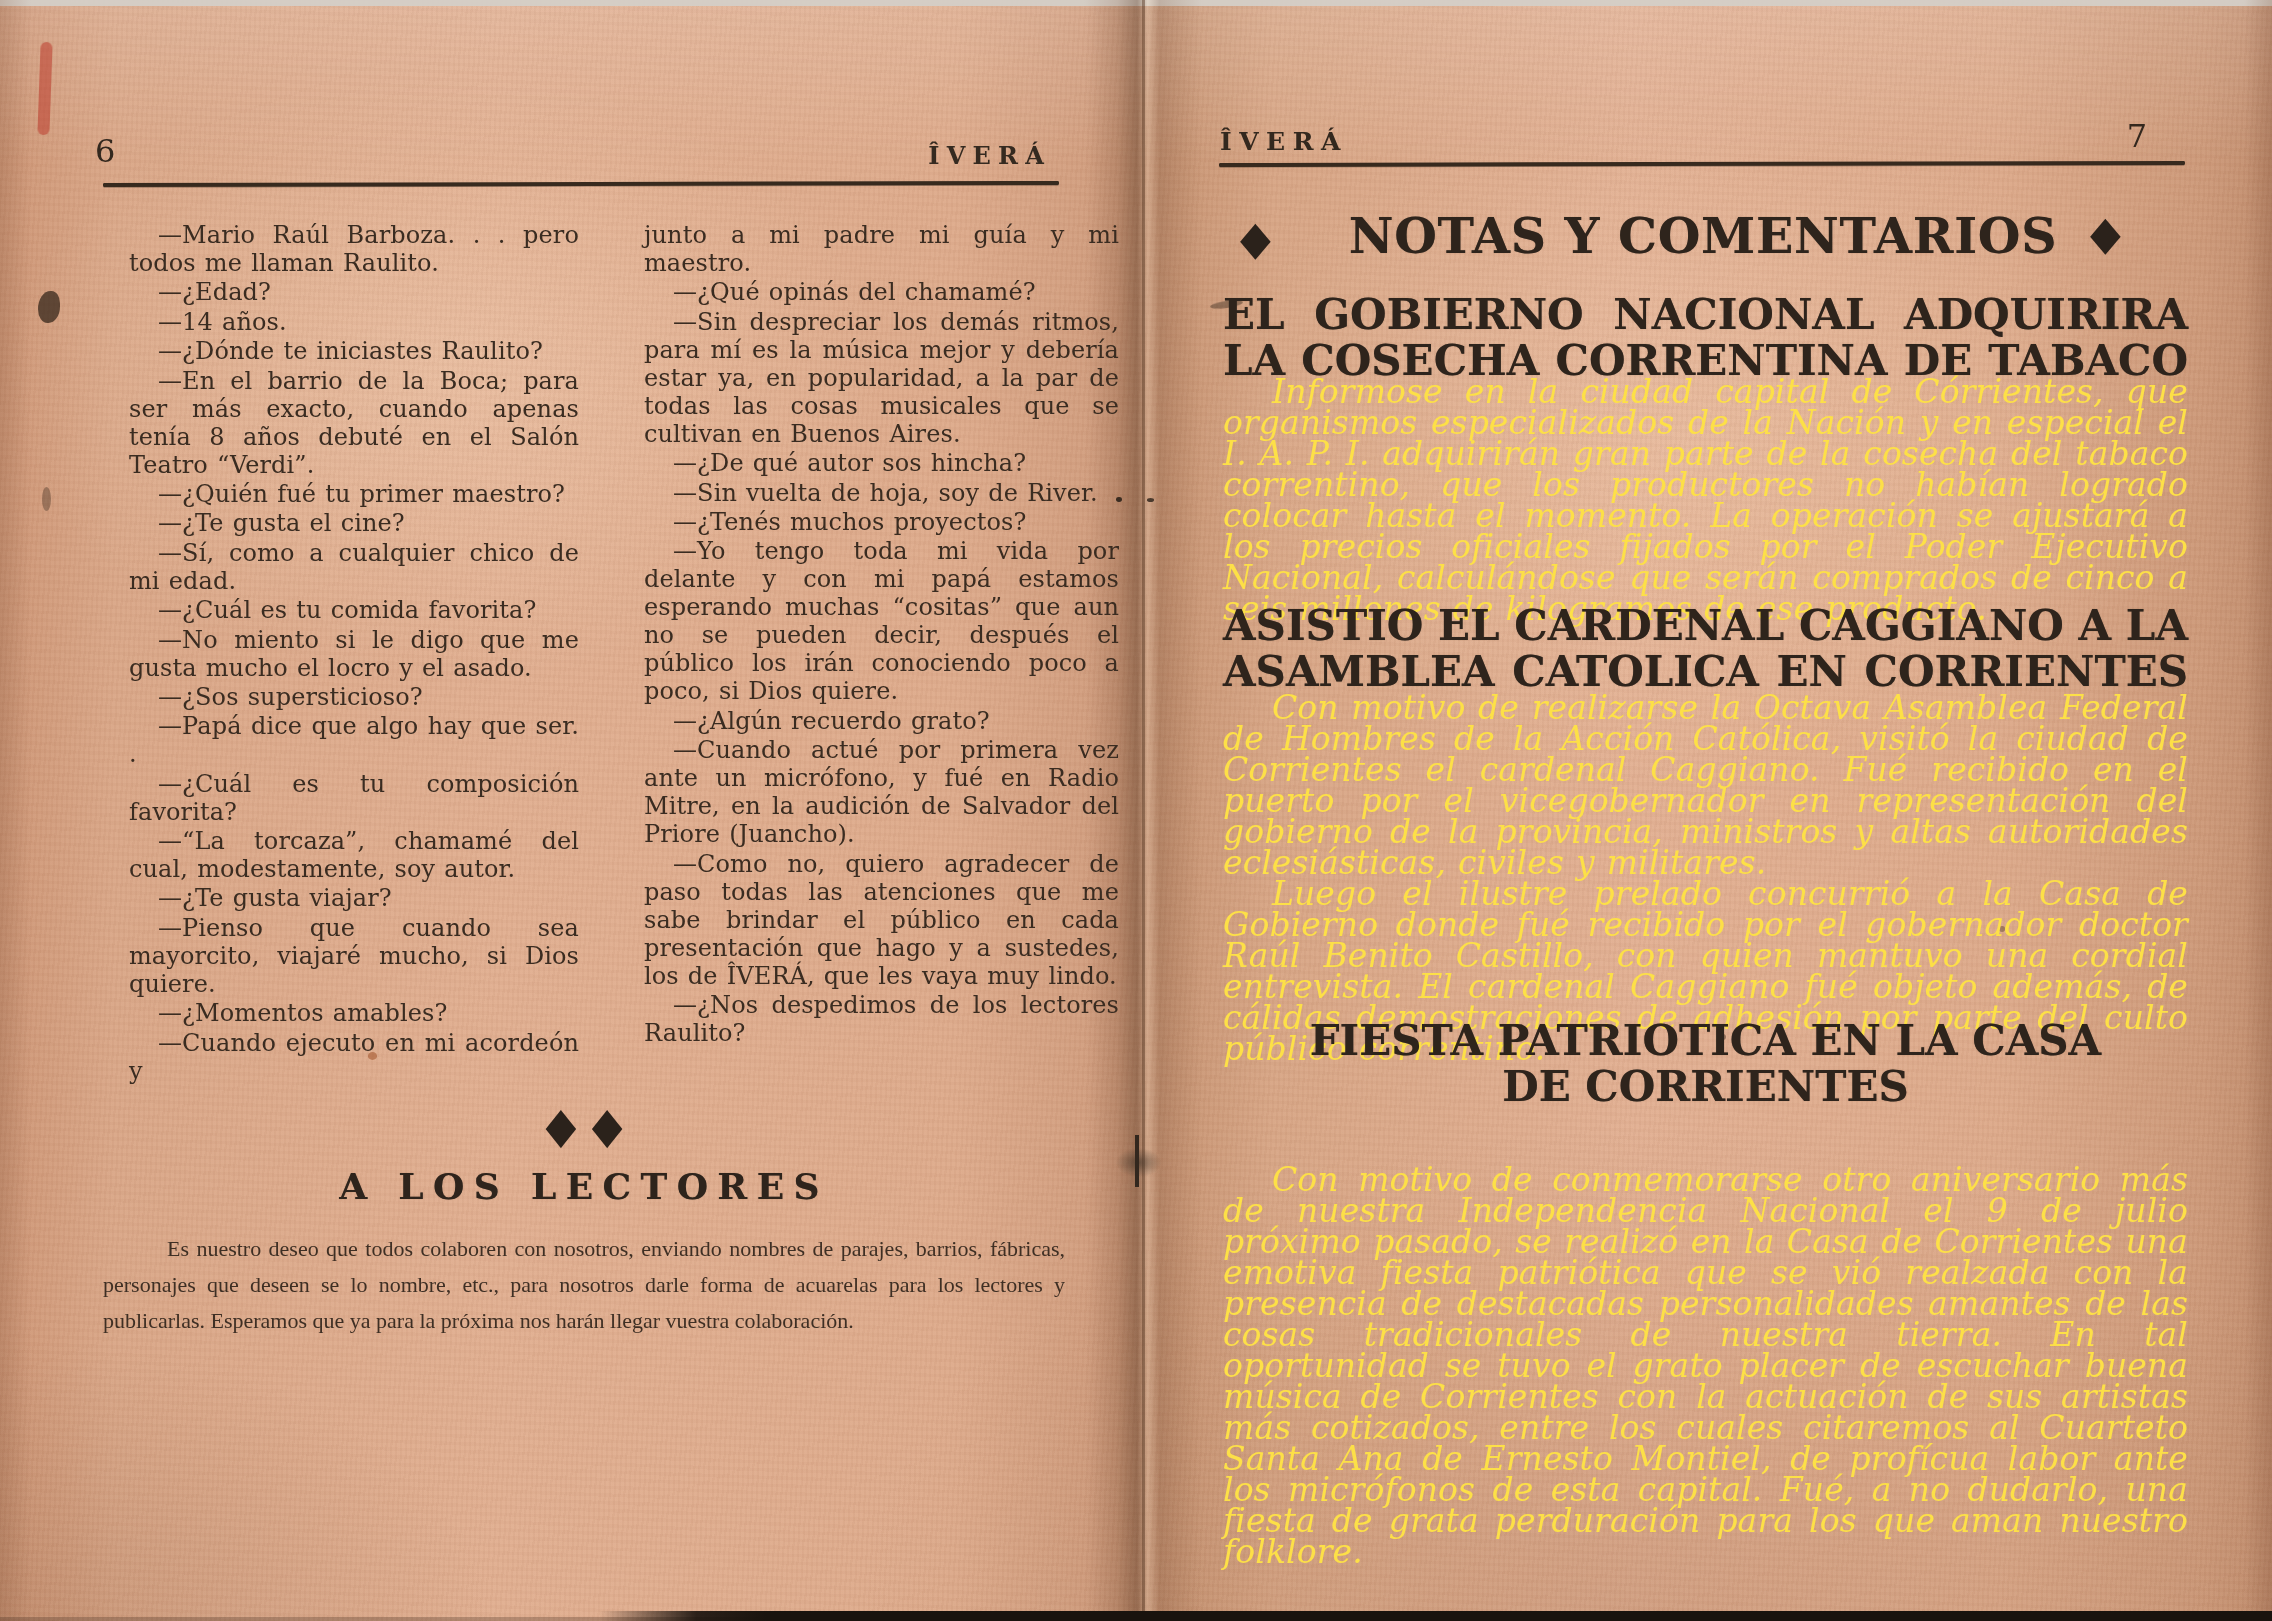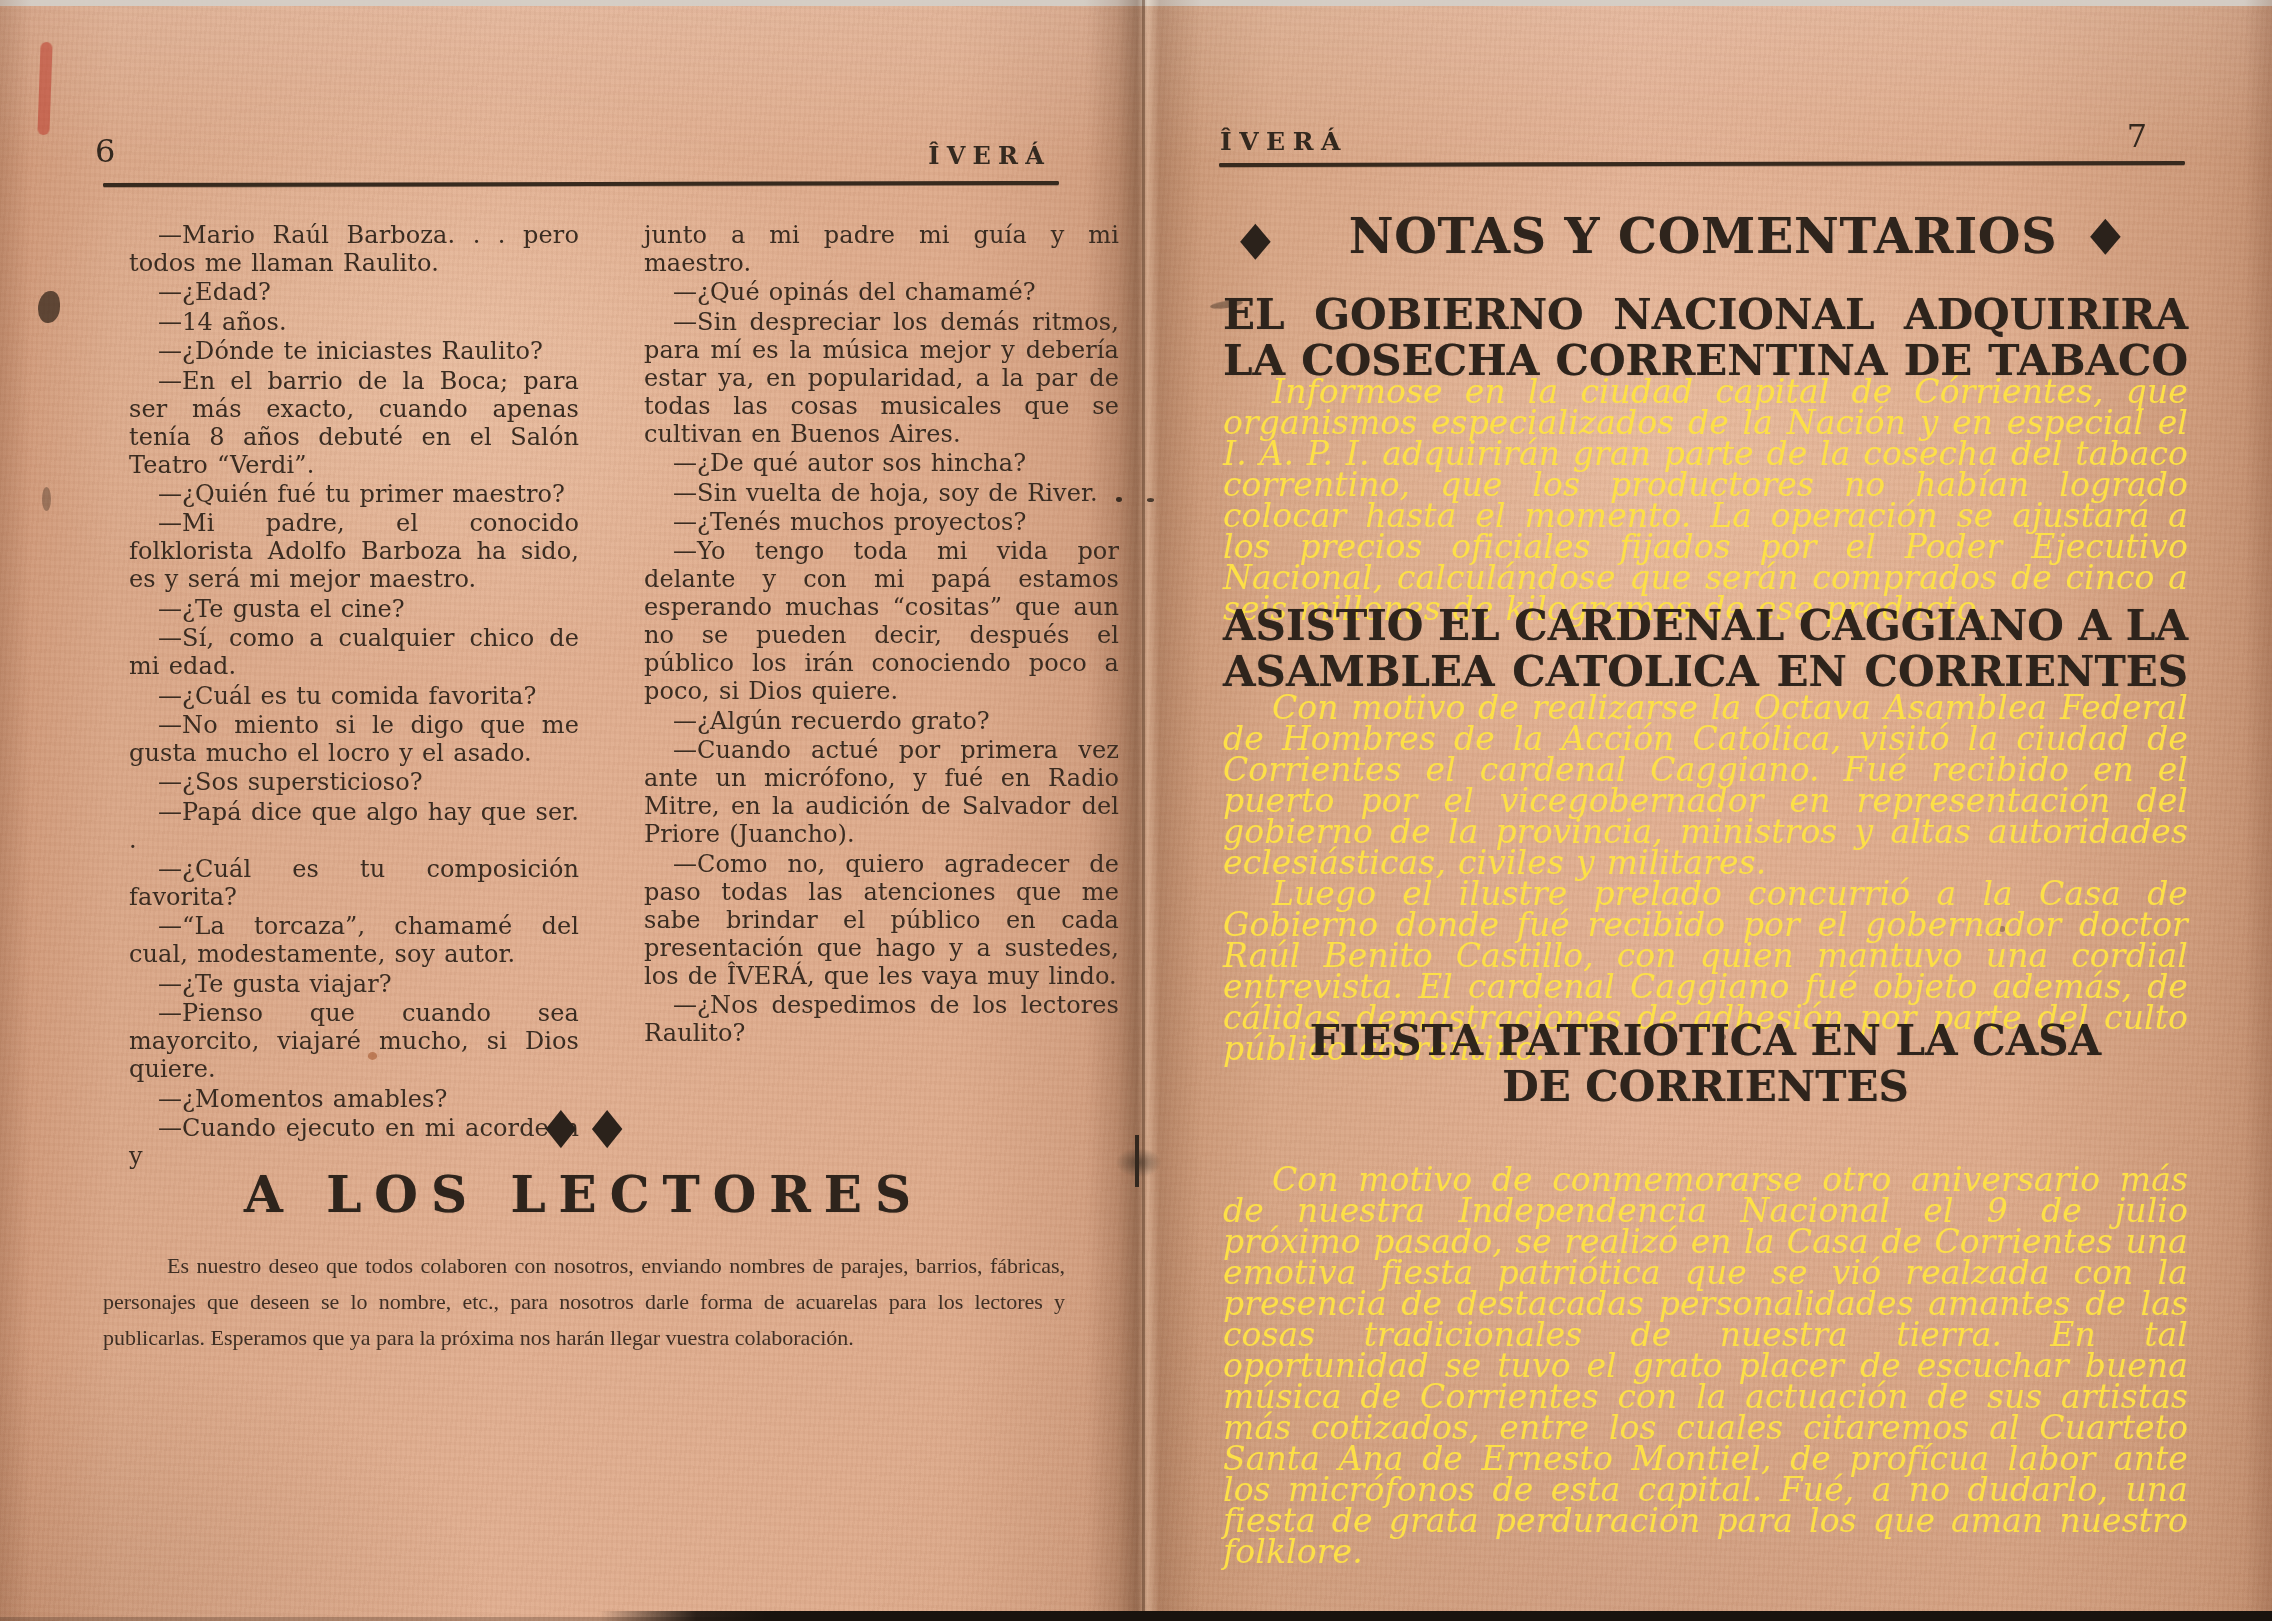--- a/index.html
+++ b/index.html
@@ -68,21 +68,21 @@
   .lp-rule  { left:103px; top:182px; width:956px; transform:rotate(-0.12deg); }
 
   .col { font-size:24px; line-height:28px; text-align:justify; letter-spacing:0.1px; word-spacing:1.4px; }
   .col p { margin:0 0 1.4px 0; text-indent:29px; }
   .col p.noindent { text-indent:0; }
   .col1 { left:129px; top:221px; width:450px; }
   .col2 { left:644px; top:221px; width:475px; }
 
   .lect { left:103px; top:1101px; width:962px; text-align:center; }
   .lect-orn span { display:inline-block; font-size:40px; color:#2b221b; transform:scaleY(1.25); margin:0 7.7px; }
-  .lect-title { margin:18px 0 0 0; font-size:50px; font-weight:700; letter-spacing:0.26em; white-space:nowrap; }
+  .lect-title { margin:18px 0 0 0; font-size:36px; font-weight:700; letter-spacing:0.26em; white-space:nowrap; }
   .lect-body  { margin:24px 0 0 0; font-family:"Liberation Serif","DejaVu Serif",serif;
                 font-size:22px; line-height:36px; text-align:justify; text-indent:64px; color:#3e2f24; }
 
   
   .rp-mast { left:1220px; top:127px; font-size:25px; font-weight:700; letter-spacing:0.30em; color:#33281e; }
   .rp-num  { left:2116px; top:117px; width:42px; text-align:center; font-size:32px; color:#33281e; }
   .rp-rule { left:1219px; top:162px; width:966px; transform:rotate(-0.12deg); }
 
   .rp-title { left:1220px; top:207px; width:966px; text-align:center;
               font-size:49px; font-weight:700; letter-spacing:0.7px; white-space:nowrap; }
@@ -136,21 +136,20 @@
     <div class="abs lp-mast">ÎVERÁ</div>
     <div class="abs lp-rule rule"></div>
 
     <div class="abs col col1 ink">
       <p>—Mario Raúl Barboza. . .  pero todos me llaman Raulito.</p>
       <p>—¿Edad?</p>
       <p>—14 años.</p>
       <p>—¿Dónde te iniciastes Raulito?</p>
       <p>—En el barrio de la Boca; para ser más exacto, cuando apenas tenía 8 años debuté en el Salón Teatro “Verdi”.</p>
       <p>—¿Quién fué tu primer maestro?</p>
-      <p>—Mi padre, el conocido folklorista Adolfo Barboza ha sido, es y será mi mejor maestro.</p>
       <p>—¿Te gusta el cine?</p>
       <p>—Sí, como a cualquier chico de mi edad.</p>
       <p>—¿Cuál es tu comida favorita?</p>
       <p>—No miento si le digo que me gusta mucho el locro y el asado.</p>
       <p>—¿Sos supersticioso?</p>
       <p>—Papá dice que algo hay que ser. .</p>
       <p>—¿Cuál es tu composición favorita?</p>
       <p>—“La torcaza”, chamamé del cual, modestamente, soy autor.</p>
       <p>—¿Te gusta viajar?</p>
       <p>—Pienso que cuando sea mayorcito, viajaré mucho, si Dios quiere.</p>

